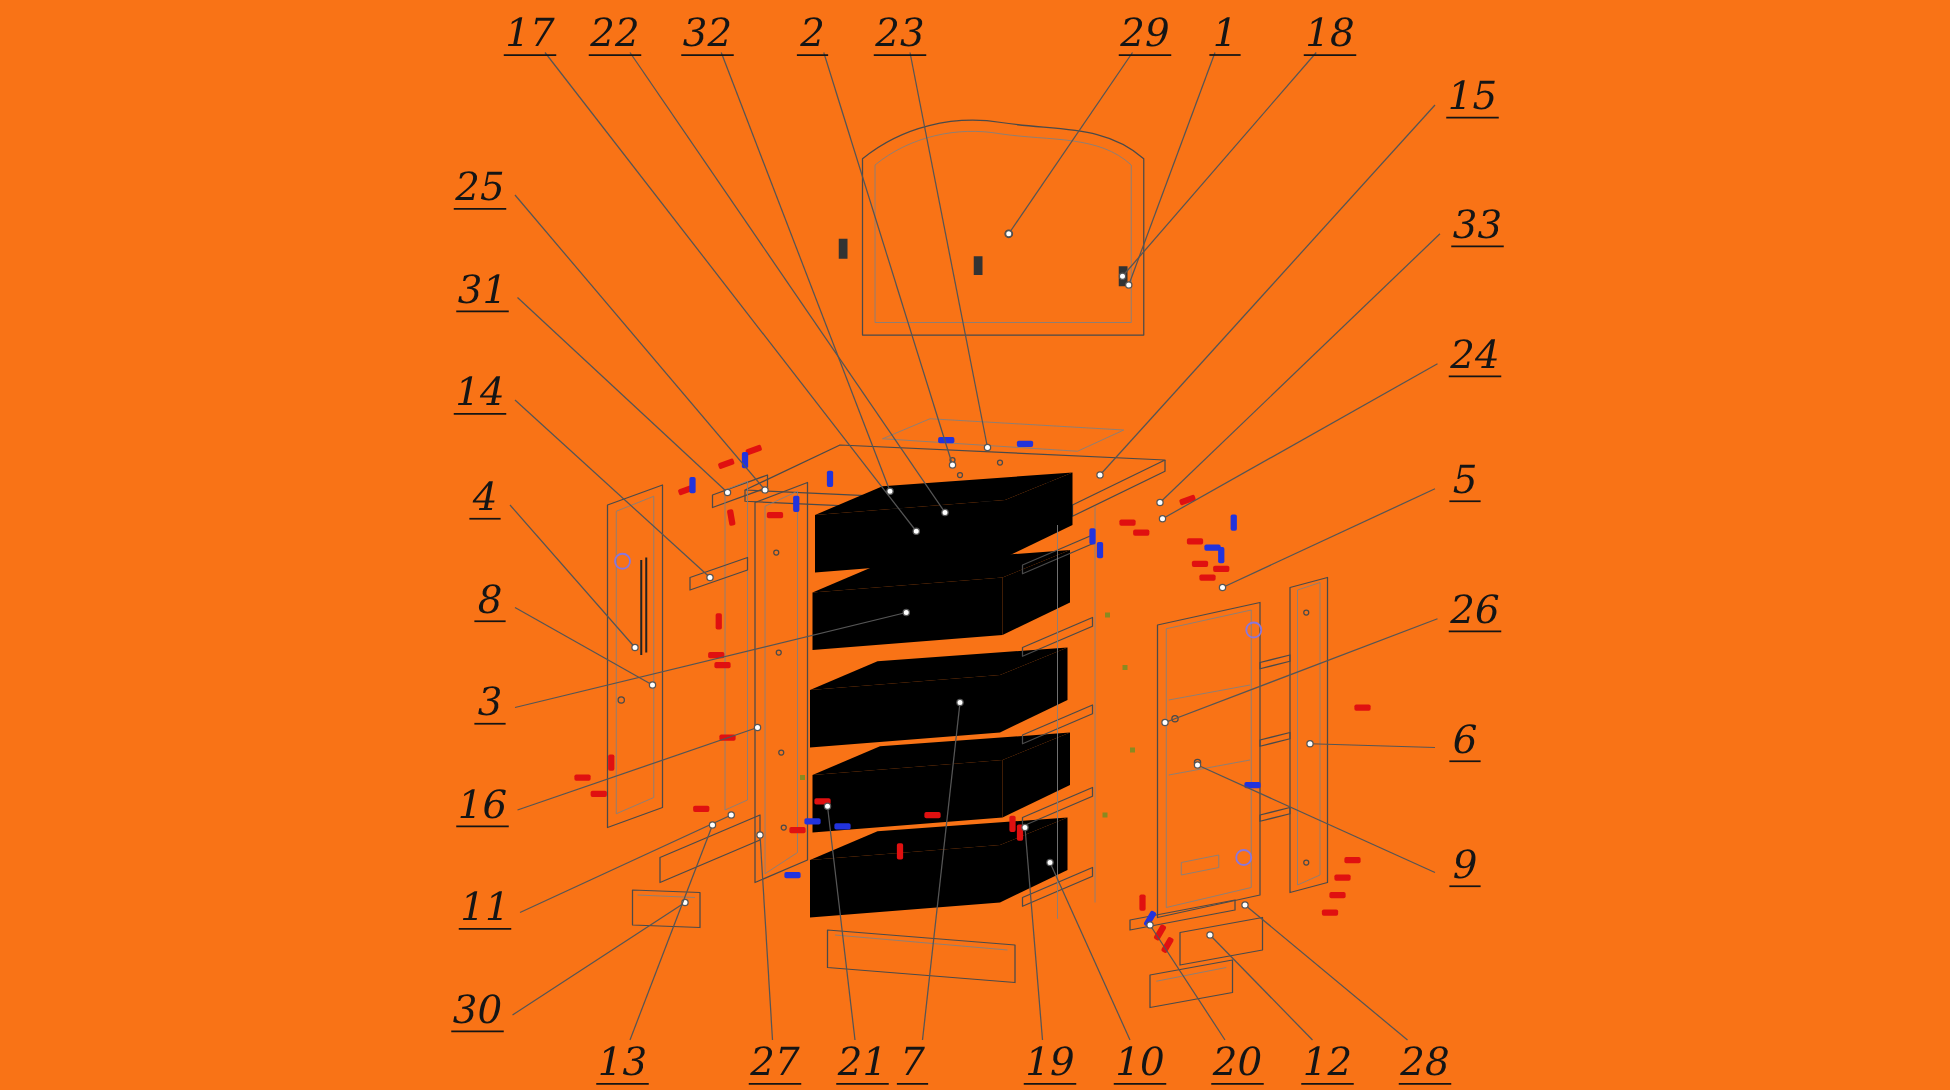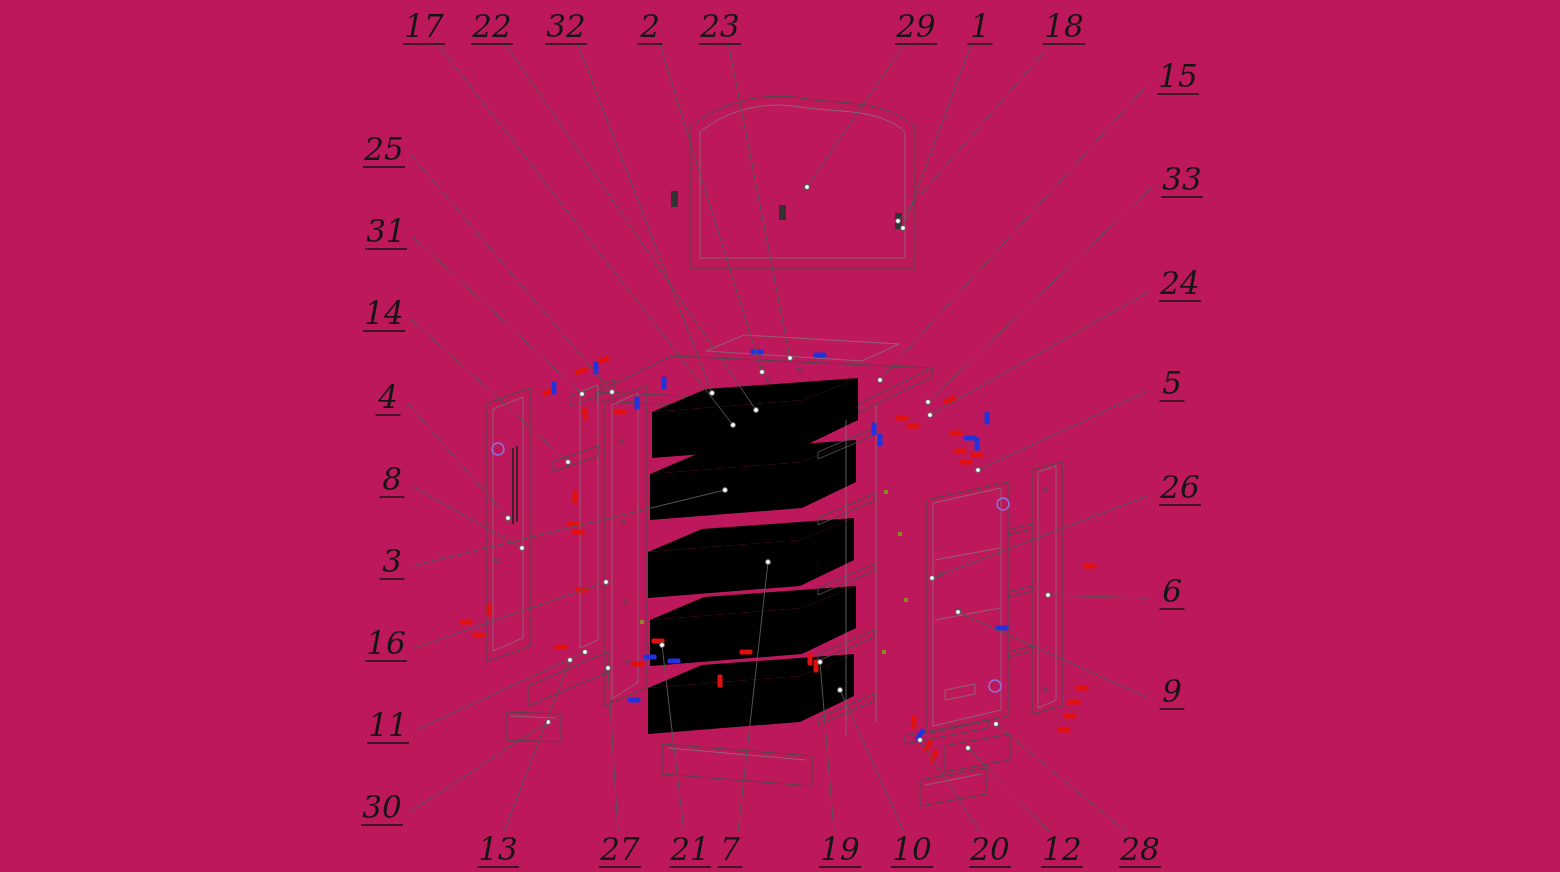--- a/index.html
+++ b/index.html
@@ -1,19 +1,19 @@
 <!DOCTYPE html>
 <html><head>
 <meta charset="utf-8">
 <style>
   html,body{margin:0;padding:0;background:#ffffff;}
   .canvas{
     position:relative;
     width:1560px;height:872px;
-    background:#be185d;
+    background:#f97316;
     overflow:hidden;
     font-family:"DejaVu Serif", serif;
   }
   svg{position:absolute;left:0;top:0;}
   
   .part path,.part rect,.part circle,.part line{
     stroke:#4a4a4a;fill:none;stroke-width:1;stroke-linejoin:round;
   }
   .part .thin{stroke:#808080;stroke-width:0.7;}
   .part .dark{fill:#333;stroke:none;}

